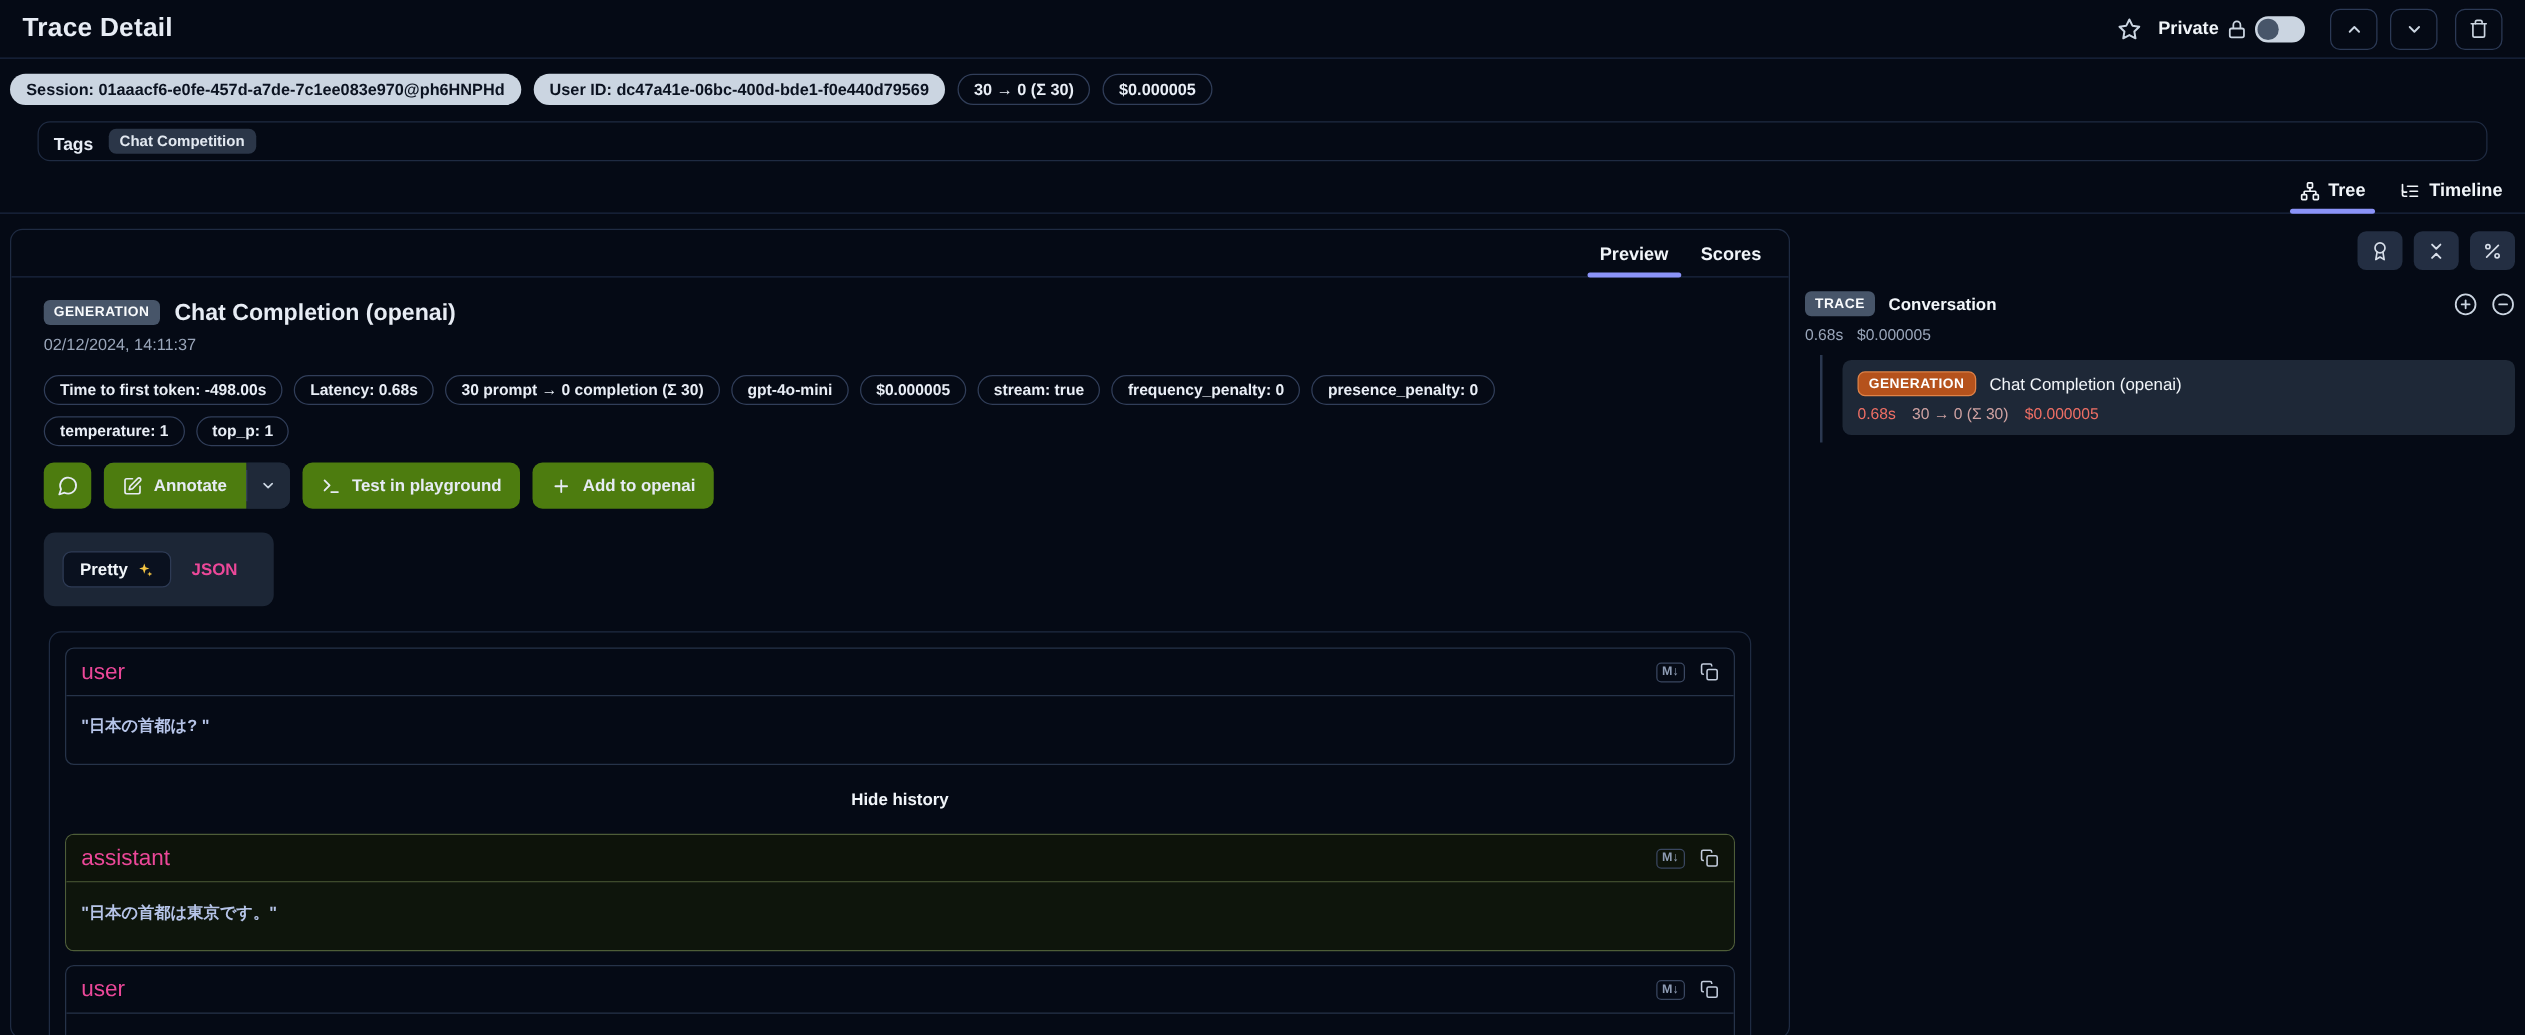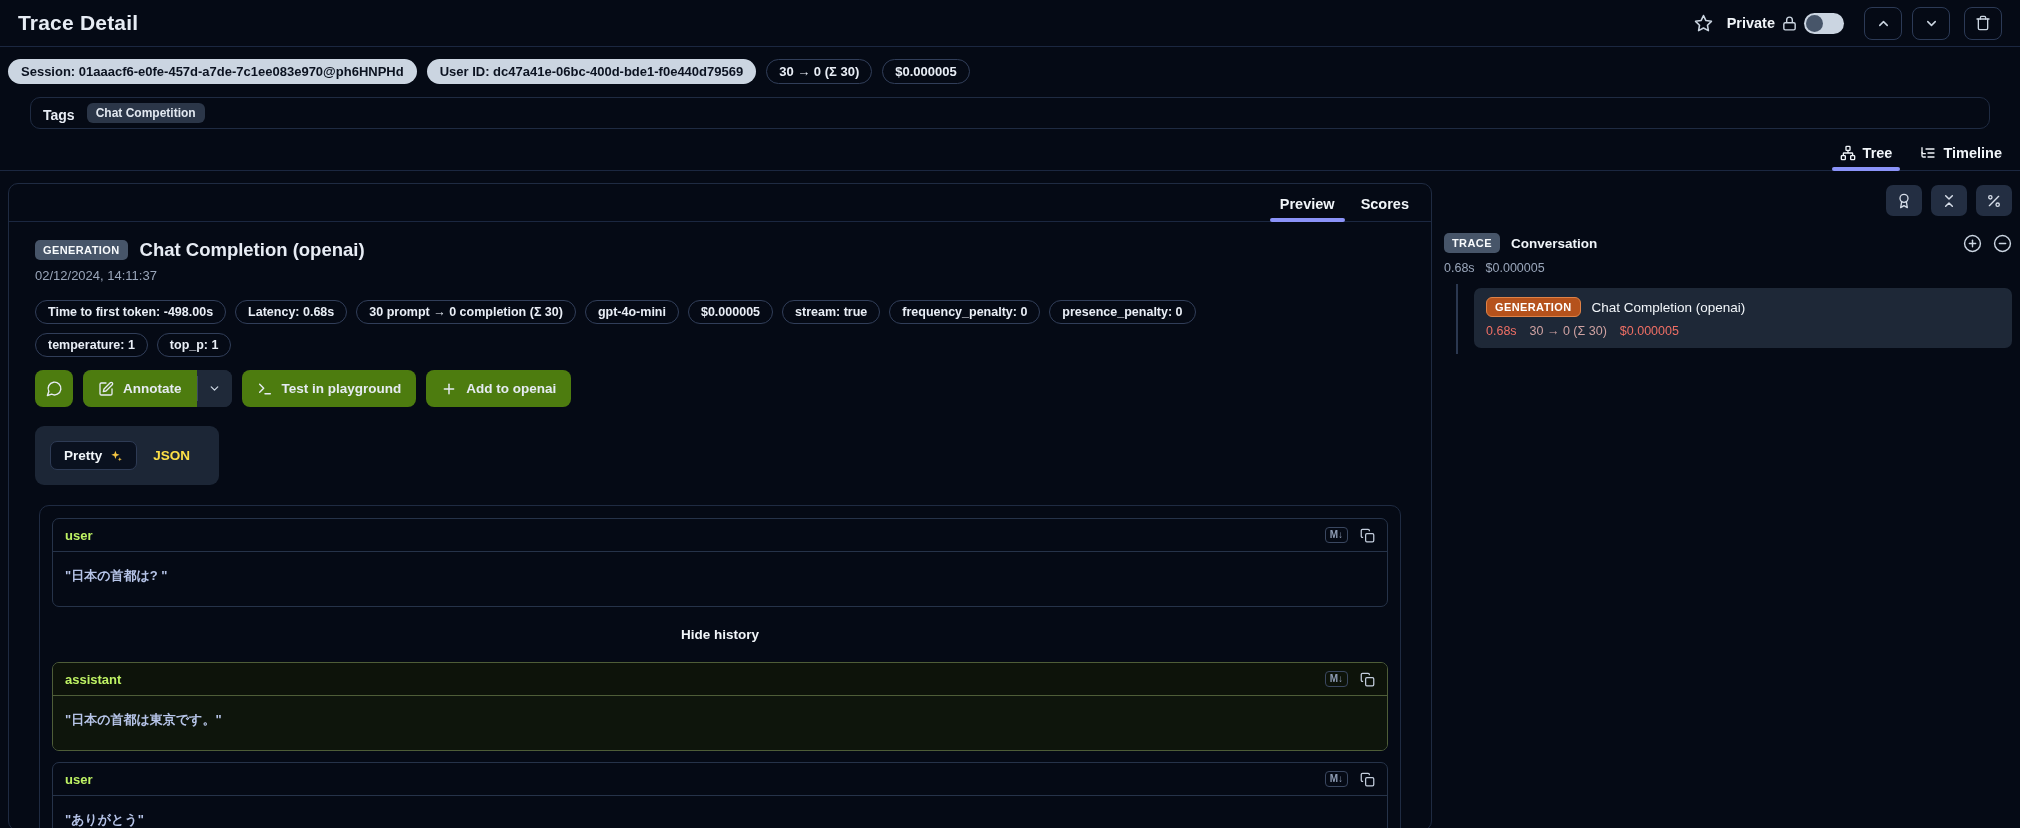--- a/index.html
+++ b/index.html
@@ -105,34 +105,34 @@
   .split-btn { display: flex; align-items: stretch; background: #1f2939; border-radius: 8px; overflow: hidden; }
   .split-btn .act-btn { border-radius: 0; }
   .split-btn .divider { width: 1px; background: #3a4861; margin: 6px 0; }
   .split-btn .caret { width: 34px; display:flex; align-items:center; justify-content:center; color:#cbd5e1; cursor:pointer; background:#1f2939; border:none; }
 
   .segmented {
     margin-top: 19px; display: inline-flex; background: #1c2636; border-radius: 9px; padding: 15px; gap: 2px;
   }
   .seg-opt {
     display: flex; align-items: center; gap: 7px; font-size: 13.5px; font-weight: bold;
-    padding: 6px 13px; border-radius: 7px; color: #fde047; cursor: pointer; background: transparent; border: 1px solid transparent;
+    padding: 6px 13px; border-radius: 7px; color: #ec4899; cursor: pointer; background: transparent; border: 1px solid transparent;
   }
   .seg-opt.active { background: #0a111f; border-color: #2e3b55; color: #f1f5f9; }
 
   .messages {
     margin: 20px 4px 0 4px; border: 1px solid #1f2b42; border-radius: 10px; padding: 12px;
   }
   .msg-block { border: 1px solid #263349; border-radius: 7px; overflow: hidden; }
   .msg-block + .msg-block, .hide-history + .msg-block, .msg-block + .hide-history { margin-top: 11px; }
   .msg-header {
     display: flex; align-items: center; justify-content: space-between;
     padding: 8px 12px; border-bottom: 1px solid #263349;
   }
-  .msg-role { font-size: 13px; font-weight: bold; color: #bef264; }
+  .msg-role { font-size: 18px; font-weight: normal; color: #ec4899; }
   .msg-icons { display: flex; align-items: center; gap: 12px; }
   .md-icon {
     font-size: 10px; font-weight: bold; color: #8e9cb4; border: 1px solid #3a4760;
     border-radius: 4px; padding: 1px 4px; cursor: pointer; line-height: 1.2;
   }
   .copy-icon { color: #c3cddd; cursor: pointer; }
   .msg-body { padding: 15px 12px 21px; font-size: 13px; font-weight: bold; color: #b6c4e8; }
   .msg-block.assistant { border-color: #4e5d38; }
   .msg-block.assistant .msg-header { background: #0d130a; border-bottom-color: #4e5d38; }
   .msg-block.assistant .msg-body { background: #0e150c; }

